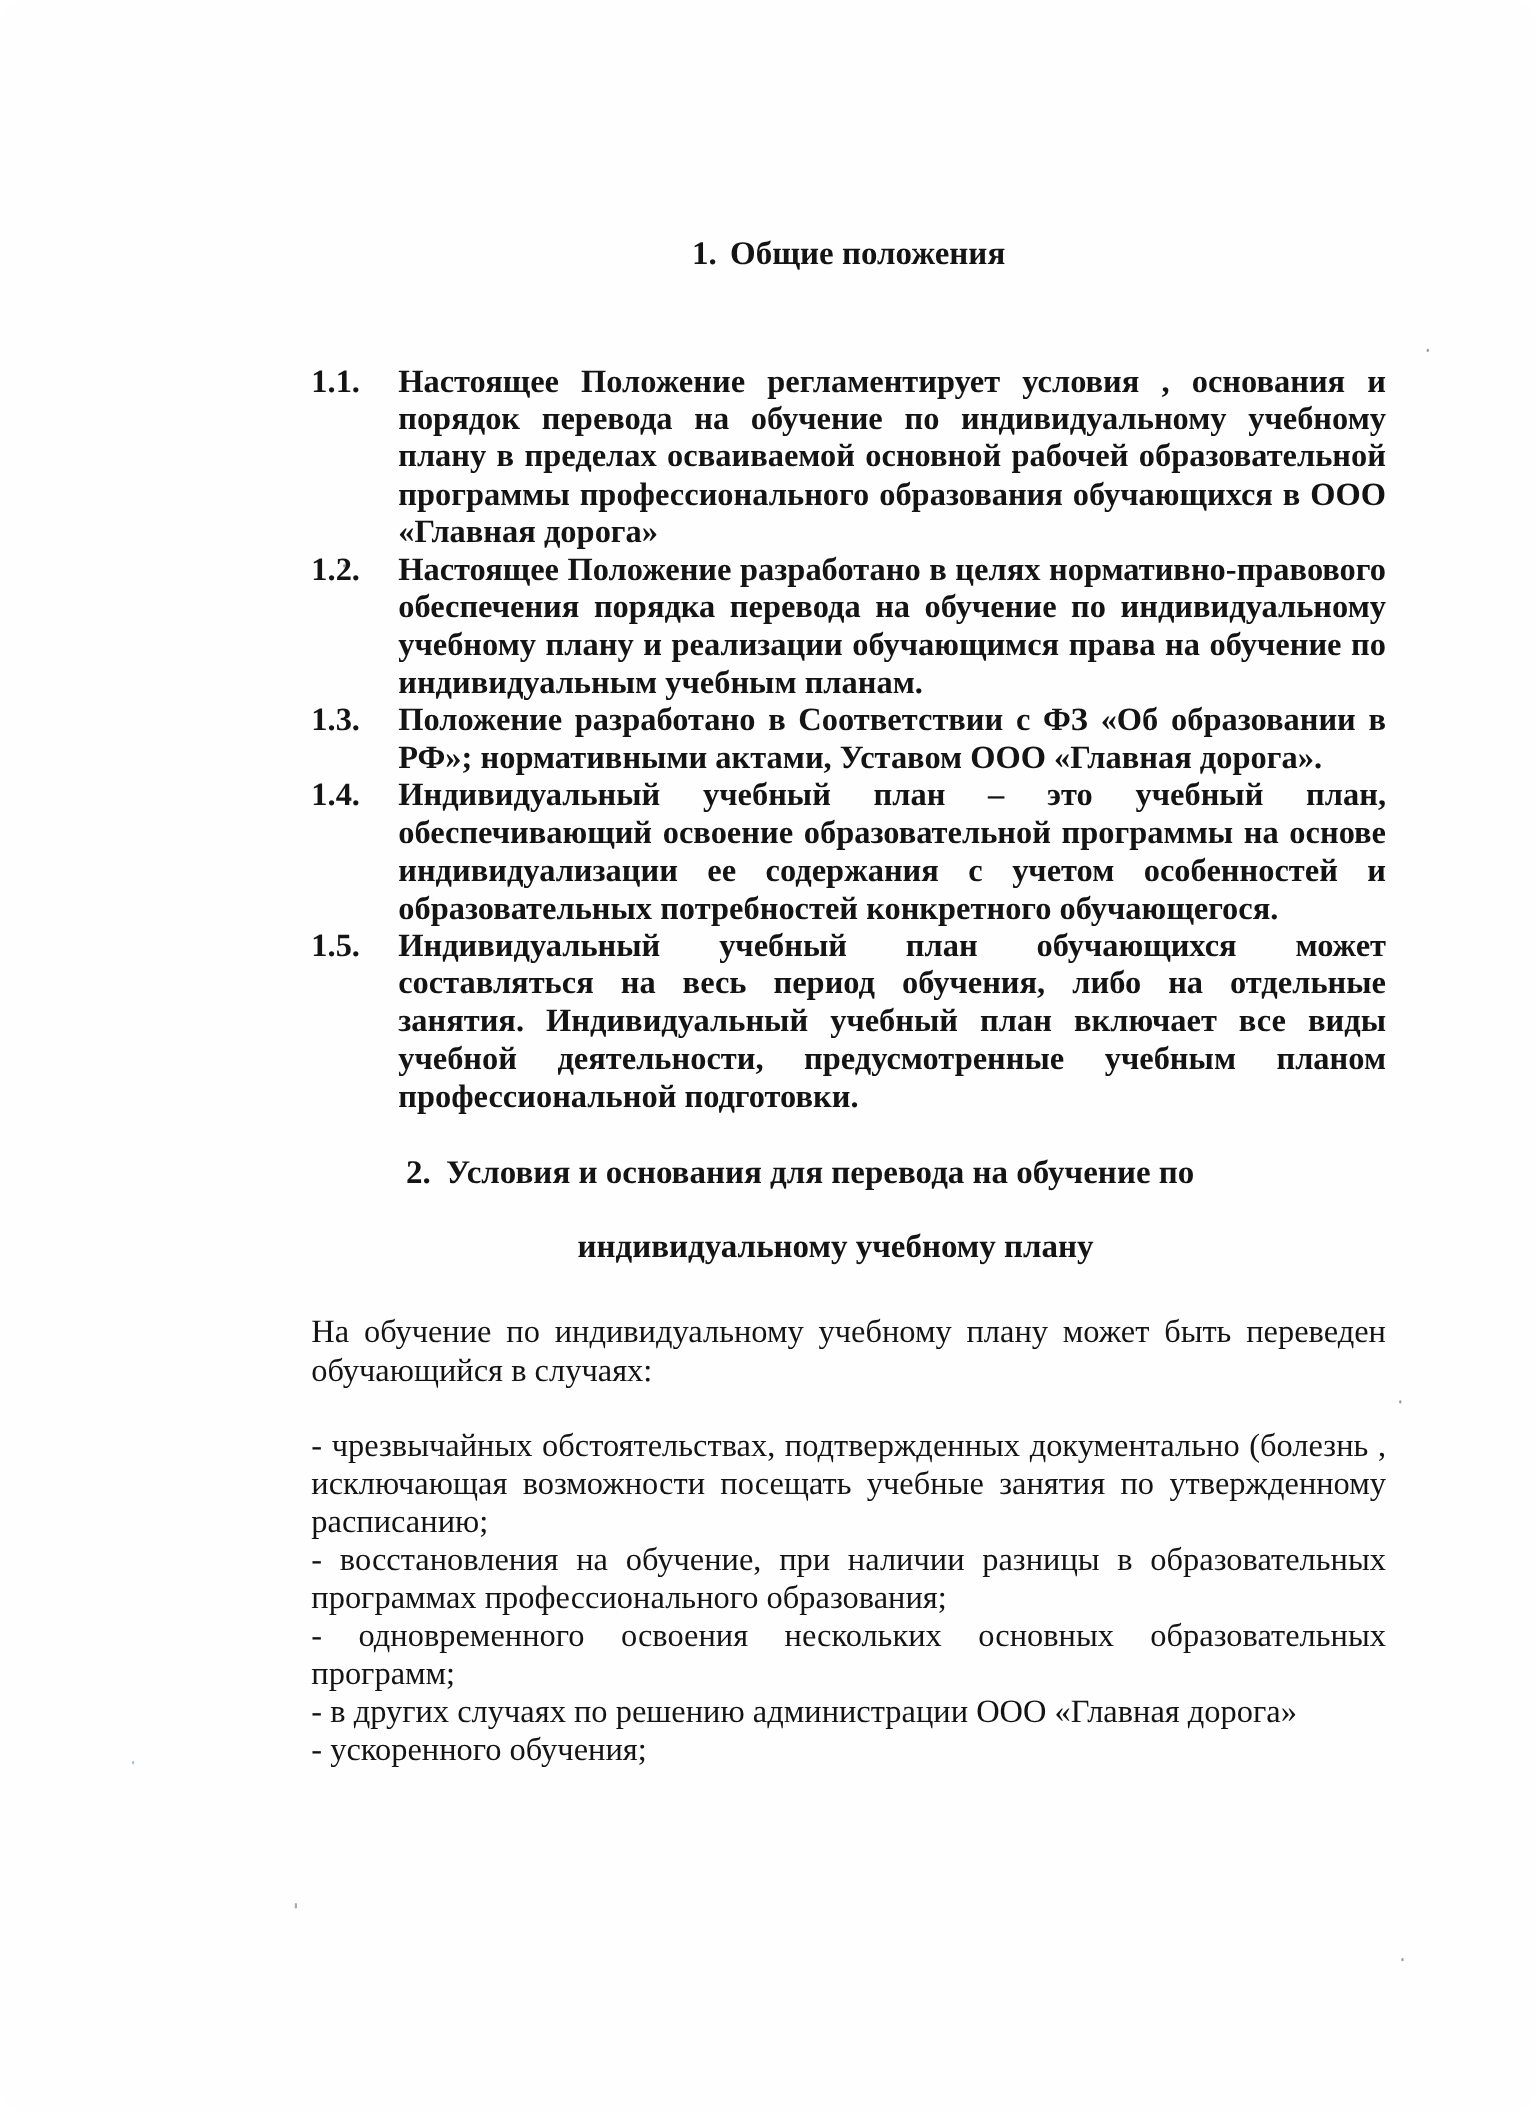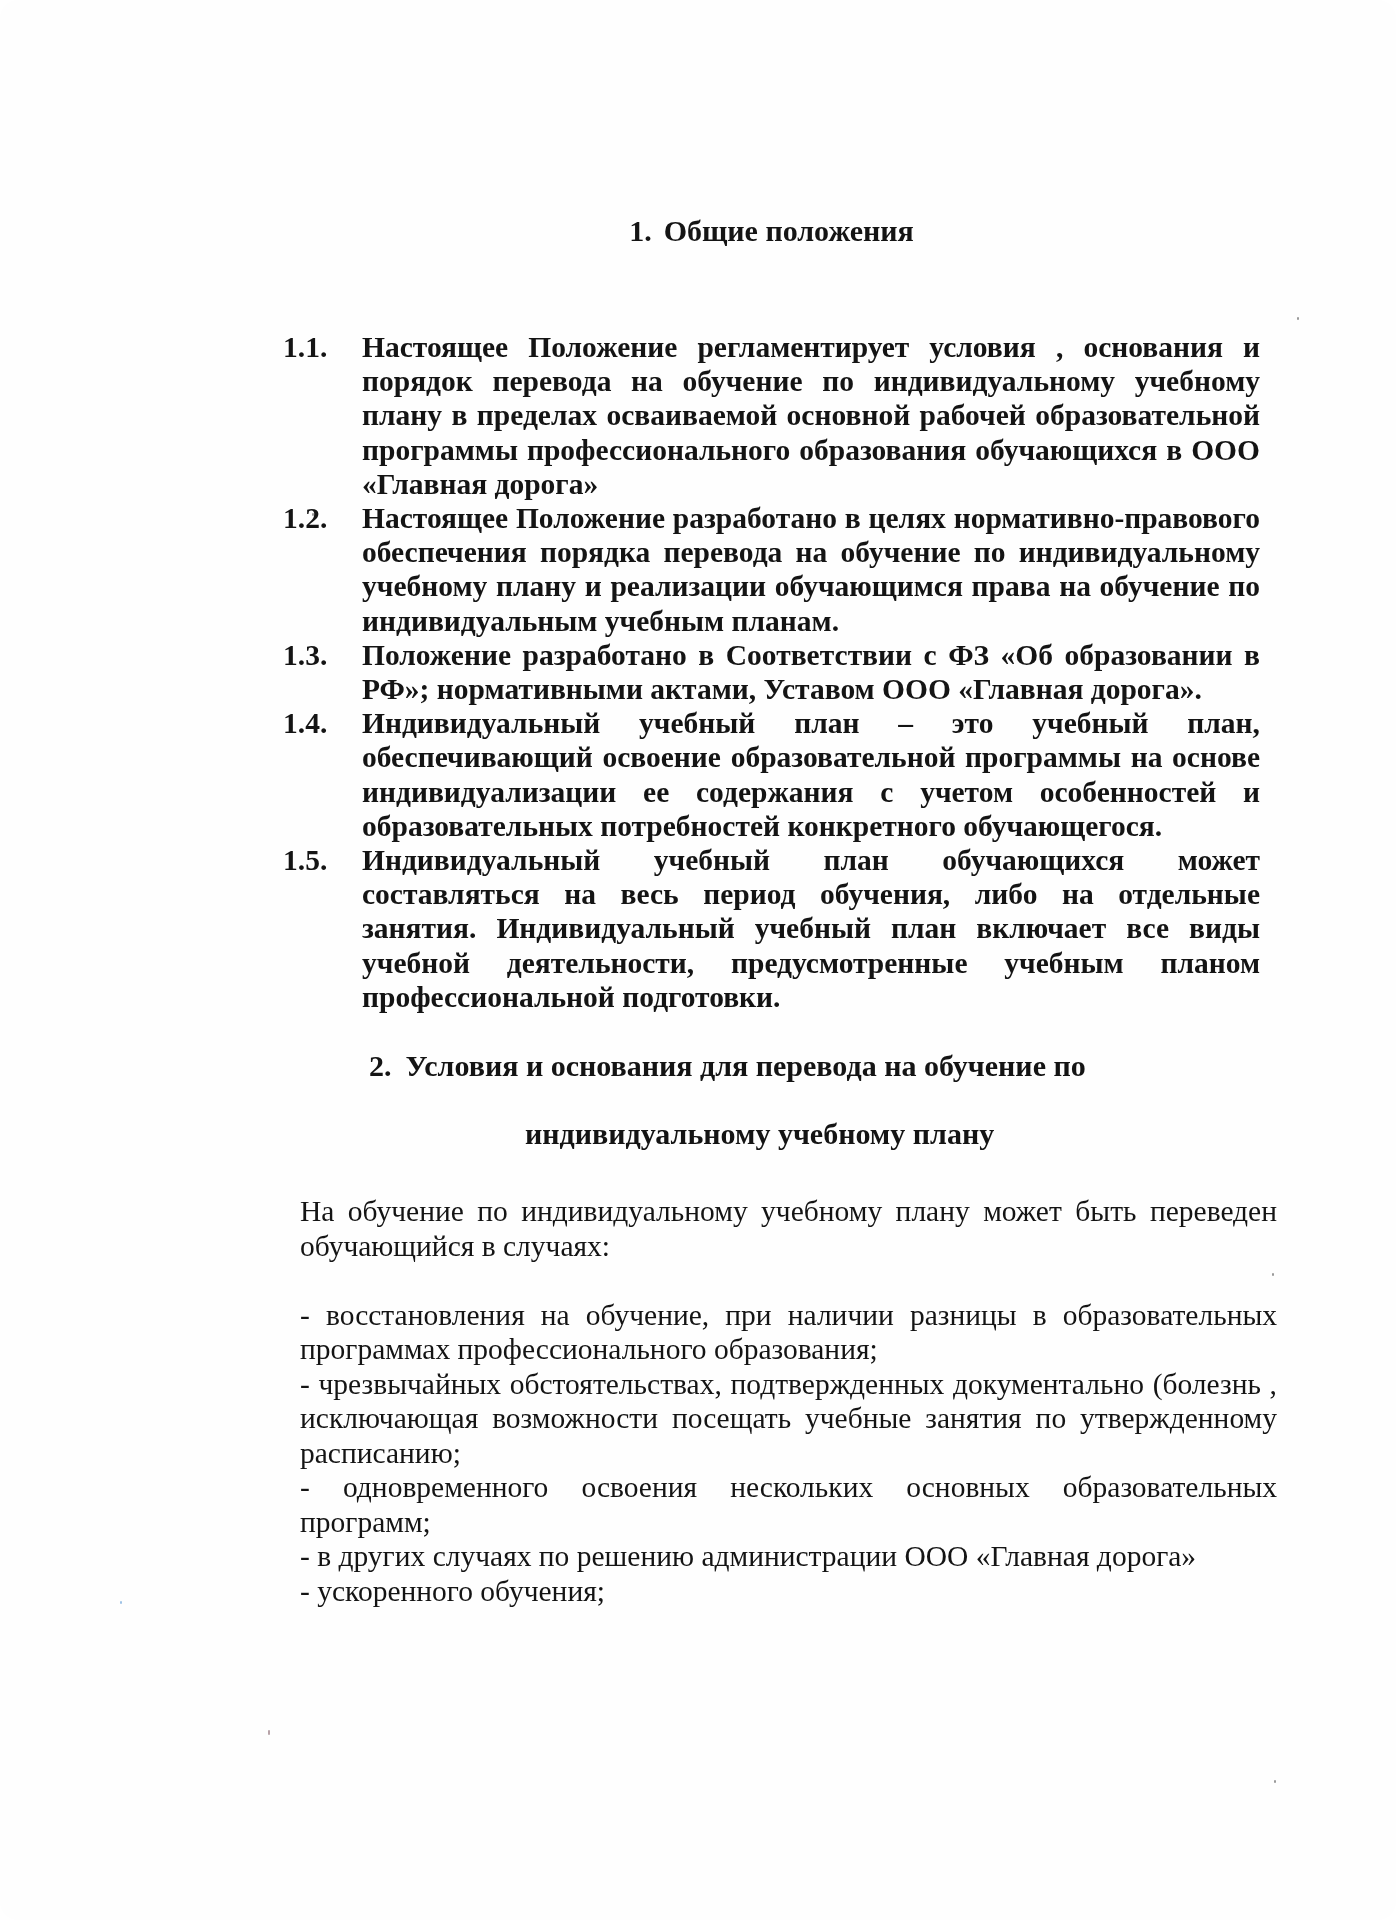--- a/index.html
+++ b/index.html
@@ -26,21 +26,21 @@
   .item .label { position: absolute; left: 0; top: 0; }
   .item .text { display: block; }
   .h2 {
     position: absolute; left: 283px; width: 977px; top: 1046px;
     font-weight: bold; font-size: 30px; line-height: 39px; margin: 0;
   }
   .h2 .line1 { display: block; padding-left: 86px; }
   .h2 .line1 .num { margin-right: 14px; }
   .h2 .line2 { display: block; padding-left: 242px; margin-top: 29px; }
   .sec2 {
-    position: absolute; left: 300px; width: 977px; top: 1194px;
+    position: absolute; left: 283px; width: 977px; top: 1194px;
     font-size: 29.5px; line-height: 34.5px; text-align: justify;
   }
   .sec2 p { margin: 0; }
   .sec2 .intro { margin-bottom: 34.5px; }
   .speck { position: absolute; width: 2px; height: 3px; background: #9a9a9a; border-radius: 1px; }
 </style>
 </head>
 <body>
 
 <div class="page">
@@ -72,22 +72,22 @@
     </li>
   </ol>
 
   <h2 class="h2">
     <span class="line1"><span class="num">2.</span><span>Условия и основания для перевода на обучение по</span></span>
     <span class="line2">индивидуальному учебному плану</span>
   </h2>
 
   <div class="sec2">
     <p class="intro">На обучение  по индивидуальному учебному плану может быть переведен обучающийся в случаях:</p>
+    <p>- чрезвычайных обстоятельствах, подтвержденных документально (болезнь , исключающая возможности посещать учебные занятия по утвержденному расписанию;</p>
     <p>- восстановления на обучение, при наличии разницы в образовательных программах профессионального образования;</p>
-    <p>- чрезвычайных обстоятельствах, подтвержденных документально (болезнь , исключающая возможности посещать учебные занятия по утвержденному расписанию;</p>
     <p>- одновременного освоения нескольких основных образовательных программ;</p>
     <p>- в других случаях по решению администрации ООО «Главная дорога»</p>
     <p>- ускоренного обучения;</p>
   </div>
 
   <span class="speck" style="left:312px;top:513px;"></span>
   <span class="speck" style="left:1297px;top:317px;"></span>
   <span class="speck" style="left:1272px;top:1273px;"></span>
   <span class="speck" style="left:268px;top:1730px;background:#b7a3a8;height:5px;"></span>
   <span class="speck" style="left:120px;top:1601px;background:#9fc3e6;"></span>

